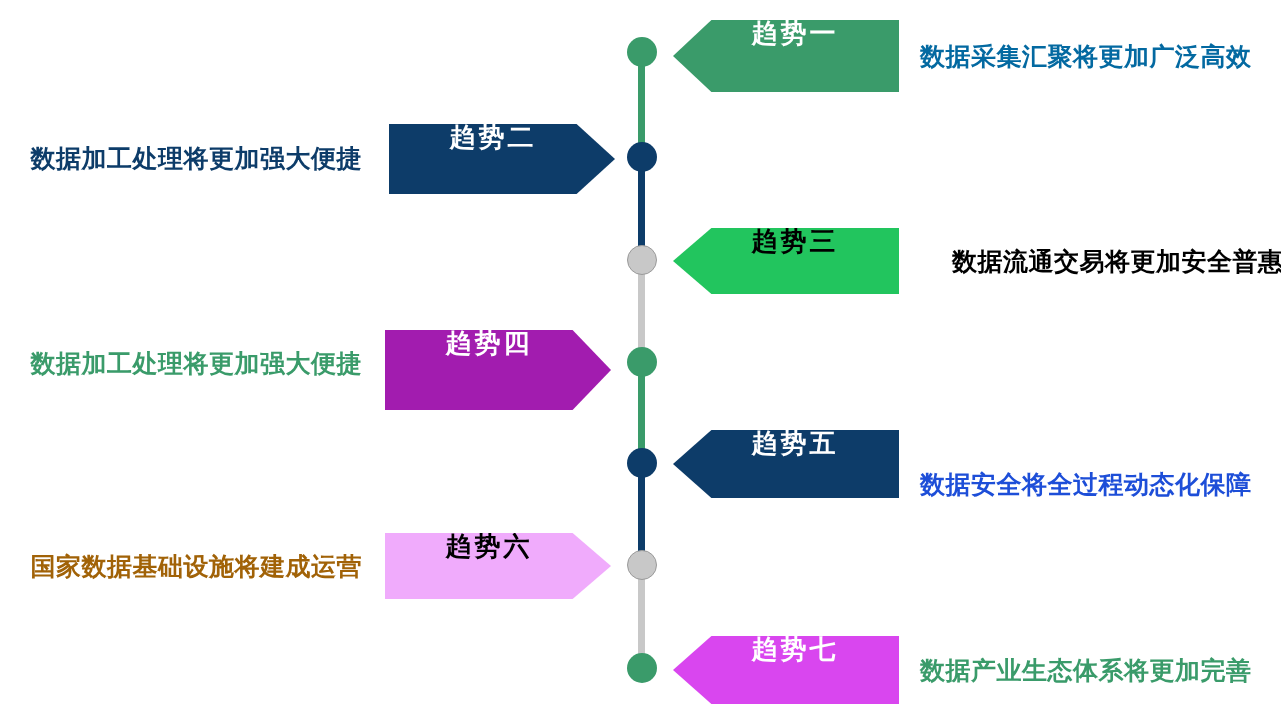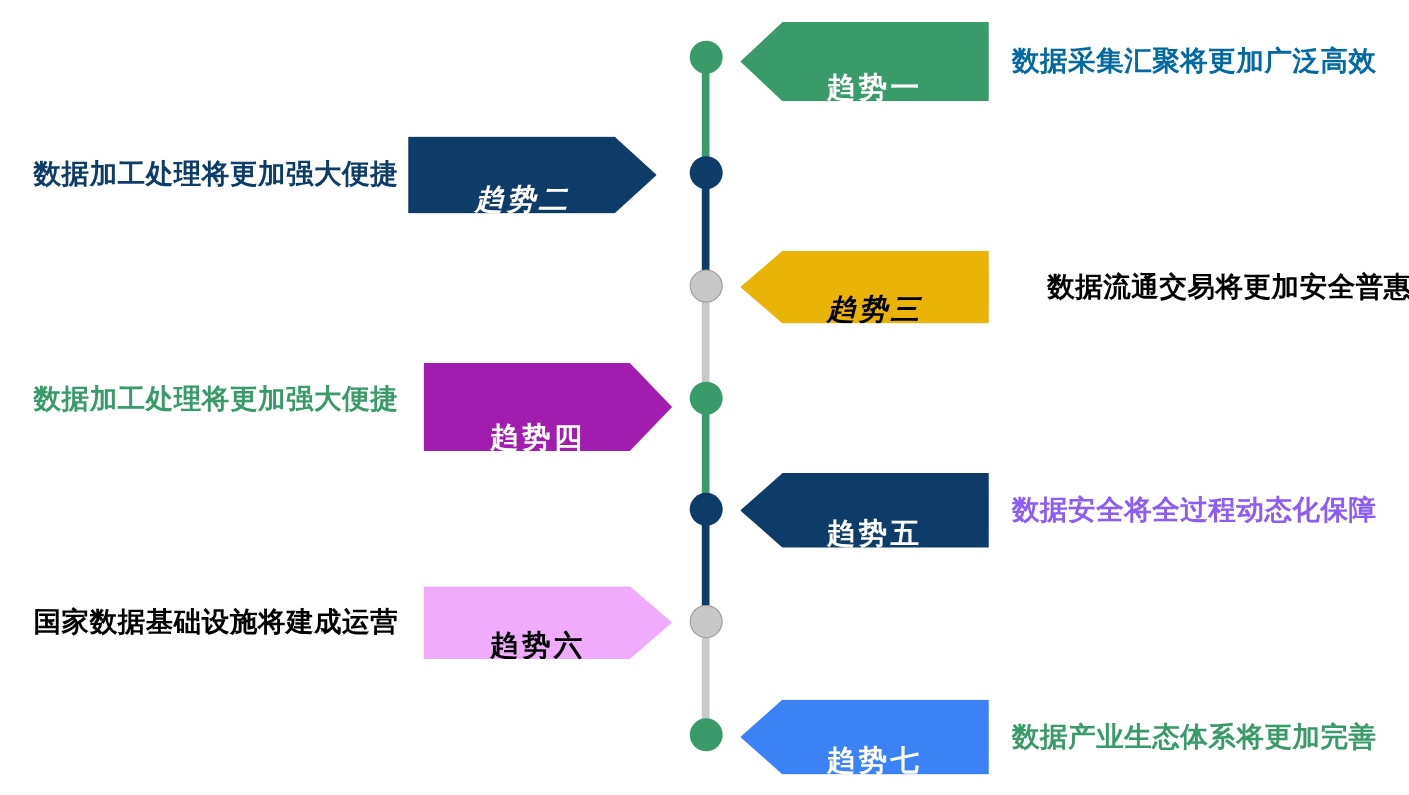--- a/index.html
+++ b/index.html
@@ -49,21 +49,21 @@
     left: 0;
     width: 1281px;
     height: 0;
   }
 
   
   .chev {
     position: absolute;
     box-sizing: border-box;
     display: flex;
-    align-items: flex-end;
+    align-items: flex-start;
     justify-content: center;
     filter: drop-shadow(2px 3px 2px rgba(0,0,0,0.28));
   }
   .chev-left {
     
     clip-path: polygon(0% 50%, 17% 0%, 100% 0%, 100% 100%, 17% 100%);
   }
   .chev-right {
     
     clip-path: polygon(0% 0%, 83% 0%, 100% 50%, 83% 100%, 0% 100%);
@@ -117,54 +117,54 @@
   </div>
 
   <div class="row">
     <div class="chev chev-left" style="left:673px; top:20px; width:226px; height:72px; background:#3a9b6a;">
       <span class="chev-label" style="color:#ffffff;">趋势一</span>
     </div>
     <div class="desc desc-right" style="left:920px; top:44px; color:#0369a1;">数据采集汇聚将更加广泛高效</div>
   </div>
 
   <div class="row">
-    <div class="chev chev-right" style="left:371px; top:124px; width:226px; height:70px; background:#0d3c69;font-style:italic;">
+    <div class="chev chev-right" style="left:389px; top:124px; width:226px; height:70px; background:#0d3c69;">
       <span class="chev-label" style="color:#ffffff;">趋势二</span>
     </div>
     <div class="desc desc-left" style="left:30px; top:146px; width:332px; color:#0d3c69;">数据加工处理将更加强大便捷</div>
   </div>
 
   <div class="row">
-    <div class="chev chev-left" style="left:673px; top:228px; width:226px; height:66px; background:#eab308;font-style:italic;">
+    <div class="chev chev-left" style="left:673px; top:228px; width:226px; height:66px; background:#22c55e;">
       <span class="chev-label" style="color:#000000;">趋势三</span>
     </div>
     <div class="desc desc-right" style="left:952px; top:249px; color:#000000;">数据流通交易将更加安全普惠</div>
   </div>
 
   <div class="row">
     <div class="chev chev-right" style="left:385px; top:330px; width:226px; height:80px; background:#a21caf;">
       <span class="chev-label" style="color:#ffffff;">趋势四</span>
     </div>
     <div class="desc desc-left" style="left:30px; top:351px; width:332px; color:#3a9b6a;">数据加工处理将更加强大便捷</div>
   </div>
 
   <div class="row">
     <div class="chev chev-left" style="left:673px; top:430px; width:226px; height:68px; background:#0d3c69;">
       <span class="chev-label" style="color:#ffffff;">趋势五</span>
     </div>
-    <div class="desc desc-right" style="left:920px; top:452px; color:#8b5cf6;">数据安全将全过程动态化保障</div>
+    <div class="desc desc-right" style="left:920px; top:472px; color:#1d4ed8;">数据安全将全过程动态化保障</div>
   </div>
 
   <div class="row">
     <div class="chev chev-right" style="left:385px; top:533px; width:226px; height:66px; background:#f0abfc;">
       <span class="chev-label" style="color:#000000;">趋势六</span>
     </div>
-    <div class="desc desc-left" style="left:30px; top:554px; width:332px; color:#000000;">国家数据基础设施将建成运营</div>
+    <div class="desc desc-left" style="left:30px; top:554px; width:332px; color:#a16207;">国家数据基础设施将建成运营</div>
   </div>
 
   <div class="row">
-    <div class="chev chev-left" style="left:673px; top:636px; width:226px; height:68px; background:#3b82f6;">
+    <div class="chev chev-left" style="left:673px; top:636px; width:226px; height:68px; background:#d946ef;">
       <span class="chev-label" style="color:#ffffff;">趋势七</span>
     </div>
     <div class="desc desc-right" style="left:920px; top:658px; color:#3a9b6a;">数据产业生态体系将更加完善</div>
   </div>
 
 </div>
 
 </body></html>

